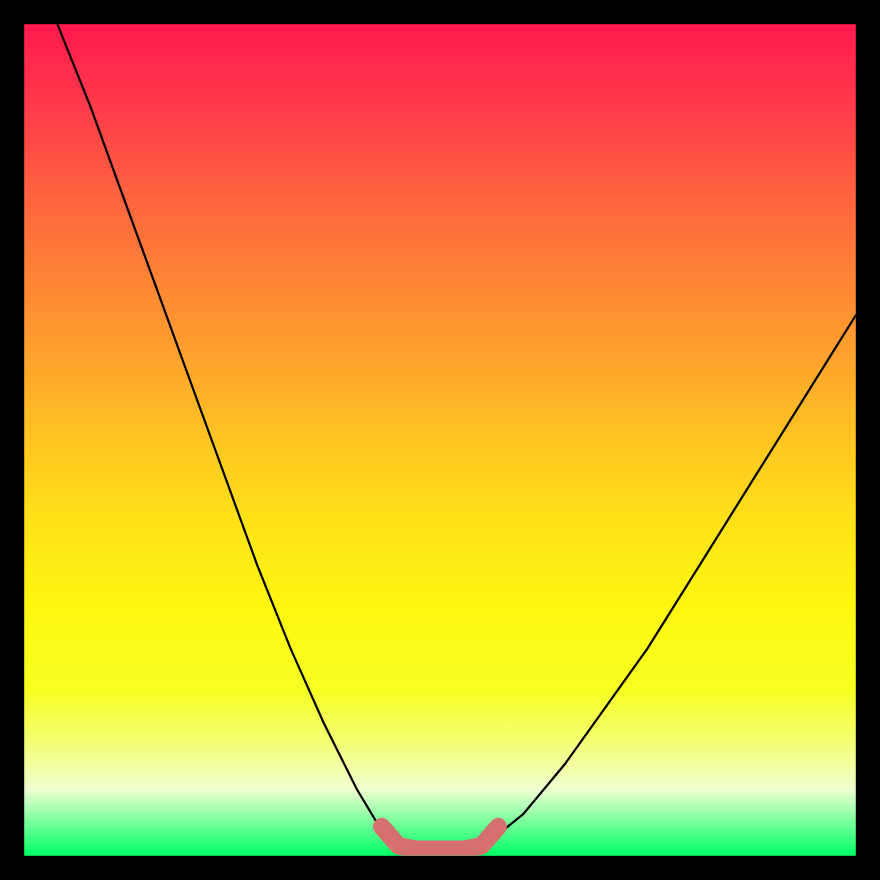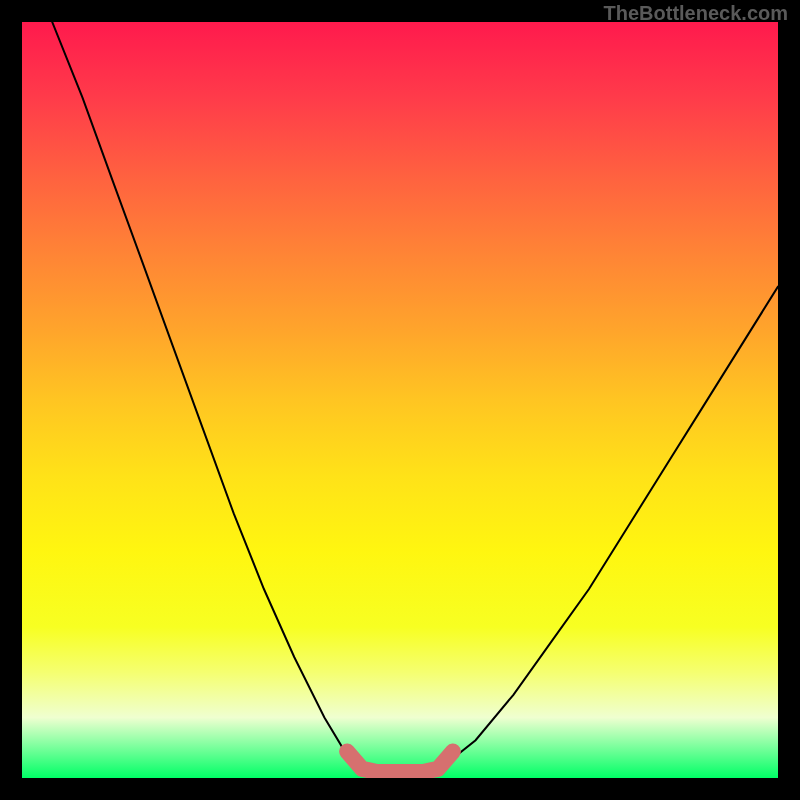--- a/index.html
+++ b/index.html
@@ -51,21 +51,20 @@
     top: 0;
     left: 0;
     width: 756px;
     height: 756px;
   }
 </style>
 </head>
 <body>
 
 <div class="container">
-  <div class="watermark">TheBottleneck.com</div>
   <div class="plot-area">
     <svg class="curves" viewBox="0 0 756 756" preserveAspectRatio="none">
       <path id="path-left" fill="none" stroke="#000" stroke-width="2" stroke-linecap="round" d="M30.2 0.0 L60.5 75.6 L90.7 158.8 L121.0 241.9 L151.2 325.1 L181.4 408.2 L211.7 491.4 L241.9 567.0 L272.2 635.0 L302.4 695.5 L325.1 733.3 L340.2 748.4"></path>
       <path id="path-trough" fill="none" stroke="#000" stroke-width="2" stroke-linecap="round" d="M340.2 748.4 L355.3 752.2 L370.4 752.2 L385.6 752.2 L400.7 752.2 L415.8 748.4"></path>
       <path id="path-right" fill="none" stroke="#000" stroke-width="2" stroke-linecap="round" d="M415.8 748.4 L453.6 718.2 L491.4 672.8 L529.2 619.9 L567.0 567.0 L604.8 506.5 L642.6 446.0 L680.4 385.6 L718.2 325.1 L756.0 264.6"></path>
       <path id="path-highlight" fill="none" stroke="#d6706f" stroke-width="16" stroke-linecap="round" stroke-linejoin="round" d="M325.1 729.5 L340.2 746.9 L355.3 750.0 L370.4 750.0 L385.6 750.0 L400.7 750.0 L415.8 746.9 L430.9 729.5"></path>
     </svg>
   </div>
 </div>
 

